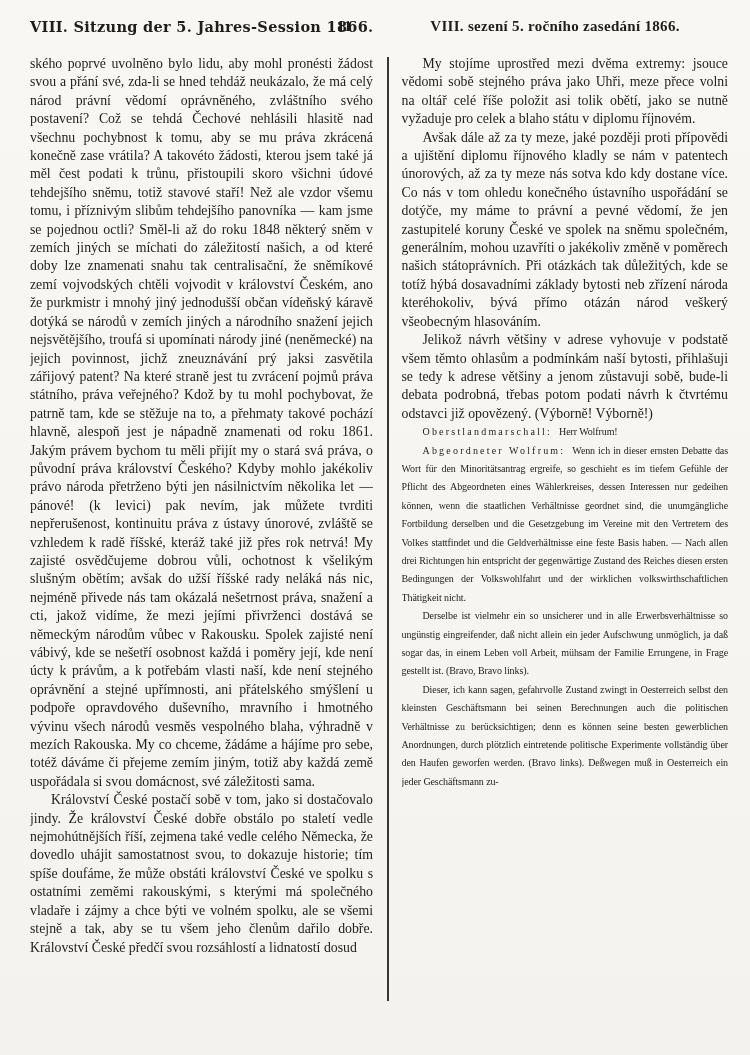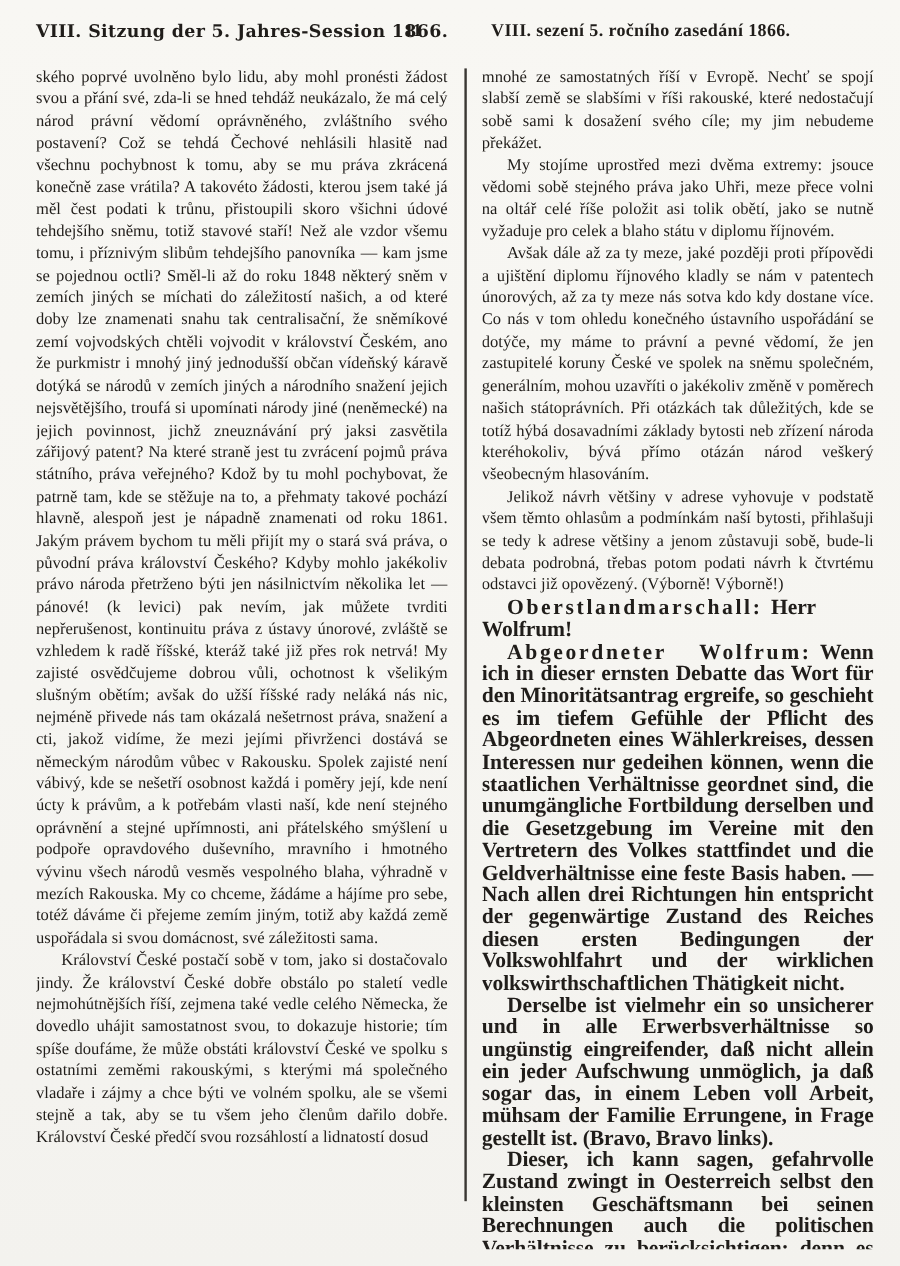--- a/index.html
+++ b/index.html
@@ -41,21 +41,21 @@
     font-family: "DejaVu Serif", serif;
     font-size: 14.5px;
   }
   .hdr-num {
     position: absolute;
     left: 337px;
     width: 36px;
   }
   .hdr-right {
     position: absolute;
-    left: 374px;
+    left: 395px;
     width: 320px;
     text-align: center;
   }
   
   .body-block {
     position: absolute;
     top: 55px;
     left: 30px;
     right: 22px;
     bottom: 14px;
@@ -79,22 +79,22 @@
   }
   p.para {
     margin: 0;
     text-indent: 0;
   }
   p.para.indent {
     text-indent: 21px;
   }
   p.para.fraktur, .fraktur {
     font-family: "Liberation Serif", serif;
-    font-weight: bold;
-    font-size: 18px;
+    font-weight: normal;
+    font-size: 10px;
     letter-spacing: -0.1px;
   }
   .speaker {
     letter-spacing: 2.2px;
     margin-right: 7px;
   }
 </style>
 </head>
 <body>
 
@@ -108,21 +108,20 @@
 
   <div class="body-block">
     <div class="col col-left" id="col-left">
         <p class="para">ského poprvé uvolněno bylo lidu, aby mohl pronésti žádost svou a přání své, zda-li se hned tehdáž neukázalo, že má celý národ právní vědomí oprávněného, zvláštního svého postavení? Což se tehdá Čechové nehlásili hlasitě nad všechnu pochybnost k tomu, aby se mu práva zkrácená konečně zase vrátila? A takovéto žádosti, kterou jsem také já měl čest podati k trůnu, přistoupili skoro všichni údové tehdejšího sněmu, totiž stavové staří! Než ale vzdor všemu tomu, i příznivým slibům tehdejšího panovníka — kam jsme se pojednou octli? Směl-li až do roku 1848 některý sněm v zemích jiných se míchati do záležitostí našich, a od které doby lze znamenati snahu tak centralisační, že sněmíkové zemí vojvodských chtěli vojvodit v království Českém, ano že purkmistr i mnohý jiný jednodušší občan vídeňský káravě dotýká se národů v zemích jiných a národního snažení jejich nejsvětějšího, troufá si upomínati národy jiné (neněmecké) na jejich povinnost, jichž zneuznávání prý jaksi zasvětila zářijový patent? Na které straně jest tu zvrácení pojmů práva státního, práva veřejného? Kdož by tu mohl pochybovat, že patrně tam, kde se stěžuje na to, a přehmaty takové pochází hlavně, alespoň jest je nápadně znamenati od roku 1861. Jakým právem bychom tu měli přijít my o stará svá práva, o původní práva království Českého? Kdyby mohlo jakékoliv právo národa přetrženo býti jen násilnictvím několika let — pánové! (k levici) pak nevím, jak můžete tvrditi nepřerušenost, kontinuitu práva z ústavy únorové, zvláště se vzhledem k radě říšské, kteráž také již přes rok netrvá! My zajisté osvědčujeme dobrou vůli, ochotnost k všelikým slušným obětím; avšak do užší říšské rady neláká nás nic, nejméně přivede nás tam okázalá nešetrnost práva, snažení a cti, jakož vidíme, že mezi jejími přivrženci dostává se německým národům vůbec v Rakousku. Spolek zajisté není vábivý, kde se nešetří osobnost každá i poměry její, kde není úcty k právům, a k potřebám vlasti naší, kde není stejného oprávnění a stejné upřímnosti, ani přátelského smýšlení u podpoře opravdového duševního, mravního i hmotného vývinu všech národů vesměs vespolného blaha, výhradně v mezích Rakouska. My co chceme, žádáme a hájíme pro sebe, totéž dáváme či přejeme zemím jiným, totiž aby každá země uspořádala si svou domácnost, své záležitosti sama.</p>
         <p class="para indent">Království České postačí sobě v tom, jako si dostačovalo jindy. Že království České dobře obstálo po staletí vedle nejmohútnějších říší, zejmena také vedle celého Německa, že dovedlo uhájit samostatnost svou, to dokazuje historie; tím spíše doufáme, že může obstáti království České ve spolku s ostatními zeměmi rakouskými, s kterými má společného vladaře i zájmy a chce býti ve volném spolku, ale se všemi stejně a tak, aby se tu všem jeho členům dařilo dobře. Království České předčí svou rozsáhlostí a lidnatostí dosud</p>
       </div>
 
     <div class="col-divider"></div>
 
     <div class="col col-right" id="col-right">
-        <p class="para">mnohé ze samostatných říší v Evropě. Nechť se spojí slabší země se slabšími v říši rakouské, které nedostačují sobě sami k dosažení svého cíle; my jim nebudeme překážet.</p>
         <p class="para indent">My stojíme uprostřed mezi dvěma extremy: jsouce vědomi sobě stejného práva jako Uhři, meze přece volni na oltář celé říše položit asi tolik obětí, jako se nutně vyžaduje pro celek a blaho státu v diplomu říjnovém.</p>
         <p class="para indent">Avšak dále až za ty meze, jaké později proti přípovědi a ujištění diplomu říjnového kladly se nám v patentech únorových, až za ty meze nás sotva kdo kdy dostane více. Co nás v tom ohledu konečného ústavního uspořádání se dotýče, my máme to právní a pevné vědomí, že jen zastupitelé koruny České ve spolek na sněmu společném, generálním, mohou uzavříti o jakékoliv změně v poměrech našich státoprávních. Při otázkách tak důležitých, kde se totíž hýbá dosavadními základy bytosti neb zřízení národa kteréhokoliv, bývá přímo otázán národ veškerý všeobecným hlasováním.</p>
         <p class="para indent">Jelikož návrh většiny v adrese vyhovuje v podstatě všem těmto ohlasům a podmínkám naší bytosti, přihlašuji se tedy k adrese většiny a jenom zůstavuji sobě, bude-li debata podrobná, třebas potom podati návrh k čtvrtému odstavci již opovězený. (Výborně! Výborně!)</p>
         <p class="para fraktur indent"><span class="speaker">Oberstlandmarschall:</span><span>Herr Wolfrum!</span></p>
         <p class="para fraktur indent"><span class="speaker">Abgeordneter Wolfrum:</span><span>Wenn ich in dieser ernsten Debatte das Wort für den Minoritätsantrag ergreife, so geschieht es im tiefem Gefühle der Pflicht des Abgeordneten eines Wählerkreises, dessen Interessen nur gedeihen können, wenn die staatlichen Verhältnisse geordnet sind, die unumgängliche Fortbildung derselben und die Gesetzgebung im Vereine mit den Vertretern des Volkes stattfindet und die Geldverhältnisse eine feste Basis haben. — Nach allen drei Richtungen hin entspricht der gegenwärtige Zustand des Reiches diesen ersten Bedingungen der Volkswohlfahrt und der wirklichen volkswirthschaftlichen Thätigkeit nicht.</span></p>
         <p class="para fraktur indent">Derselbe ist vielmehr ein so unsicherer und in alle Erwerbsverhältnisse so ungünstig eingreifender, daß nicht allein ein jeder Aufschwung unmöglich, ja daß sogar das, in einem Leben voll Arbeit, mühsam der Familie Errungene, in Frage gestellt ist. (Bravo, Bravo links).</p>
         <p class="para fraktur indent">Dieser, ich kann sagen, gefahrvolle Zustand zwingt in Oesterreich selbst den kleinsten Geschäftsmann bei seinen Berechnungen auch die politischen Verhältnisse zu berücksichtigen; denn es können seine besten gewerblichen Anordnungen, durch plötzlich eintretende politische Experimente vollständig über den Haufen geworfen werden. (Bravo links). Deßwegen muß in Oesterreich ein jeder Geschäftsmann zu-</p>
       </div>
   </div>
 

